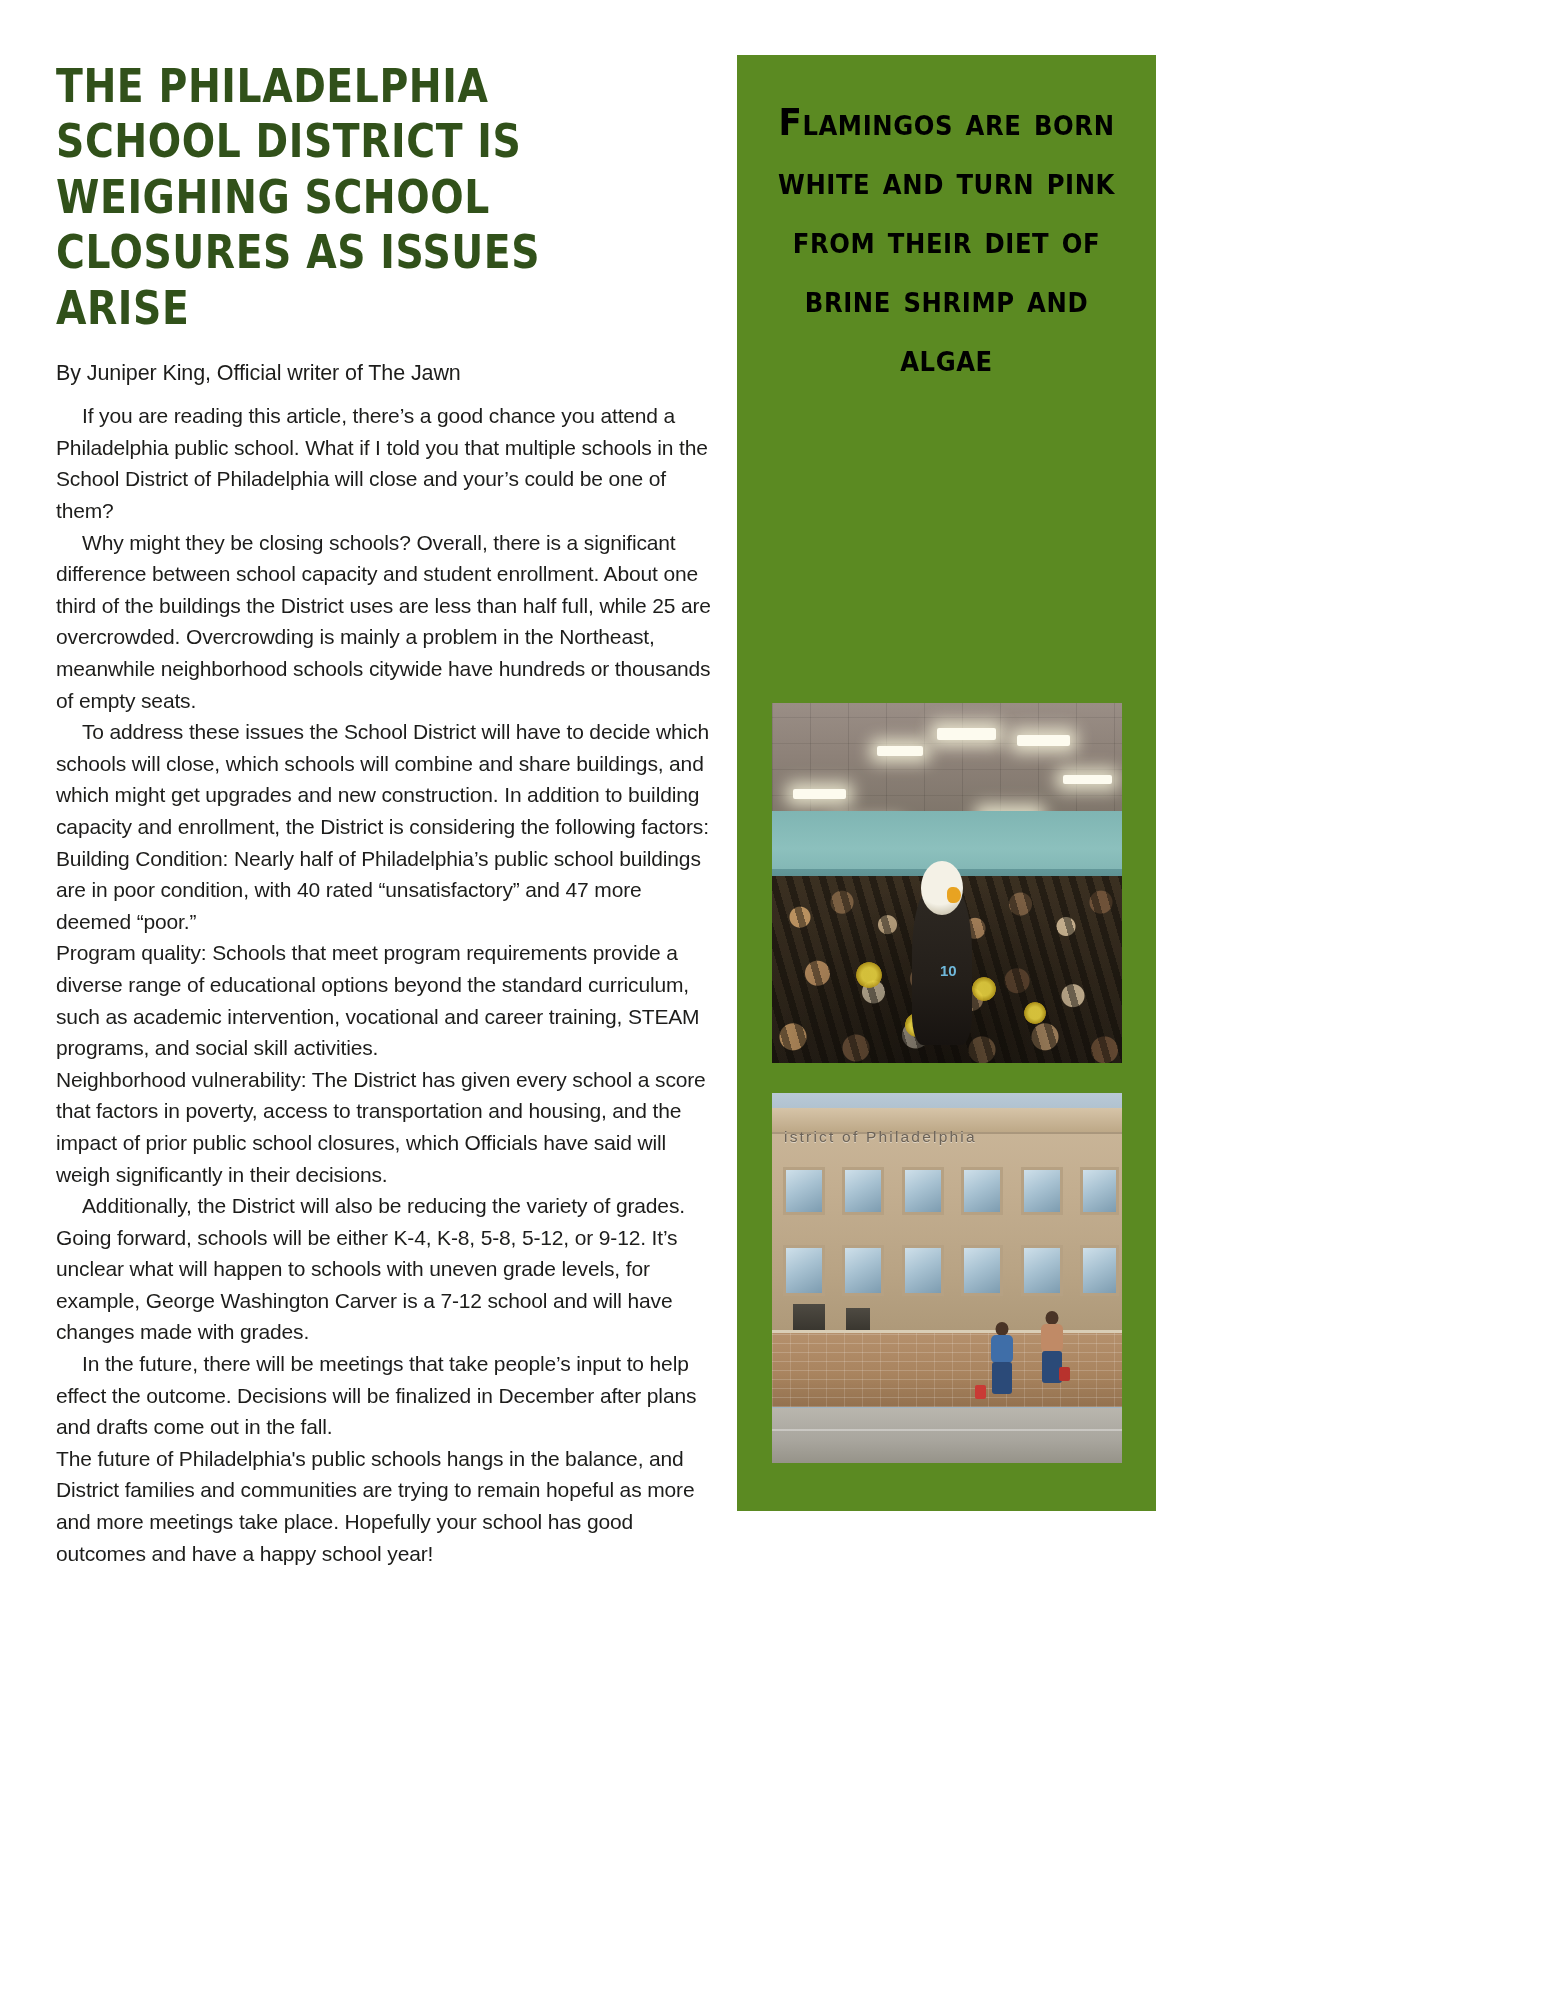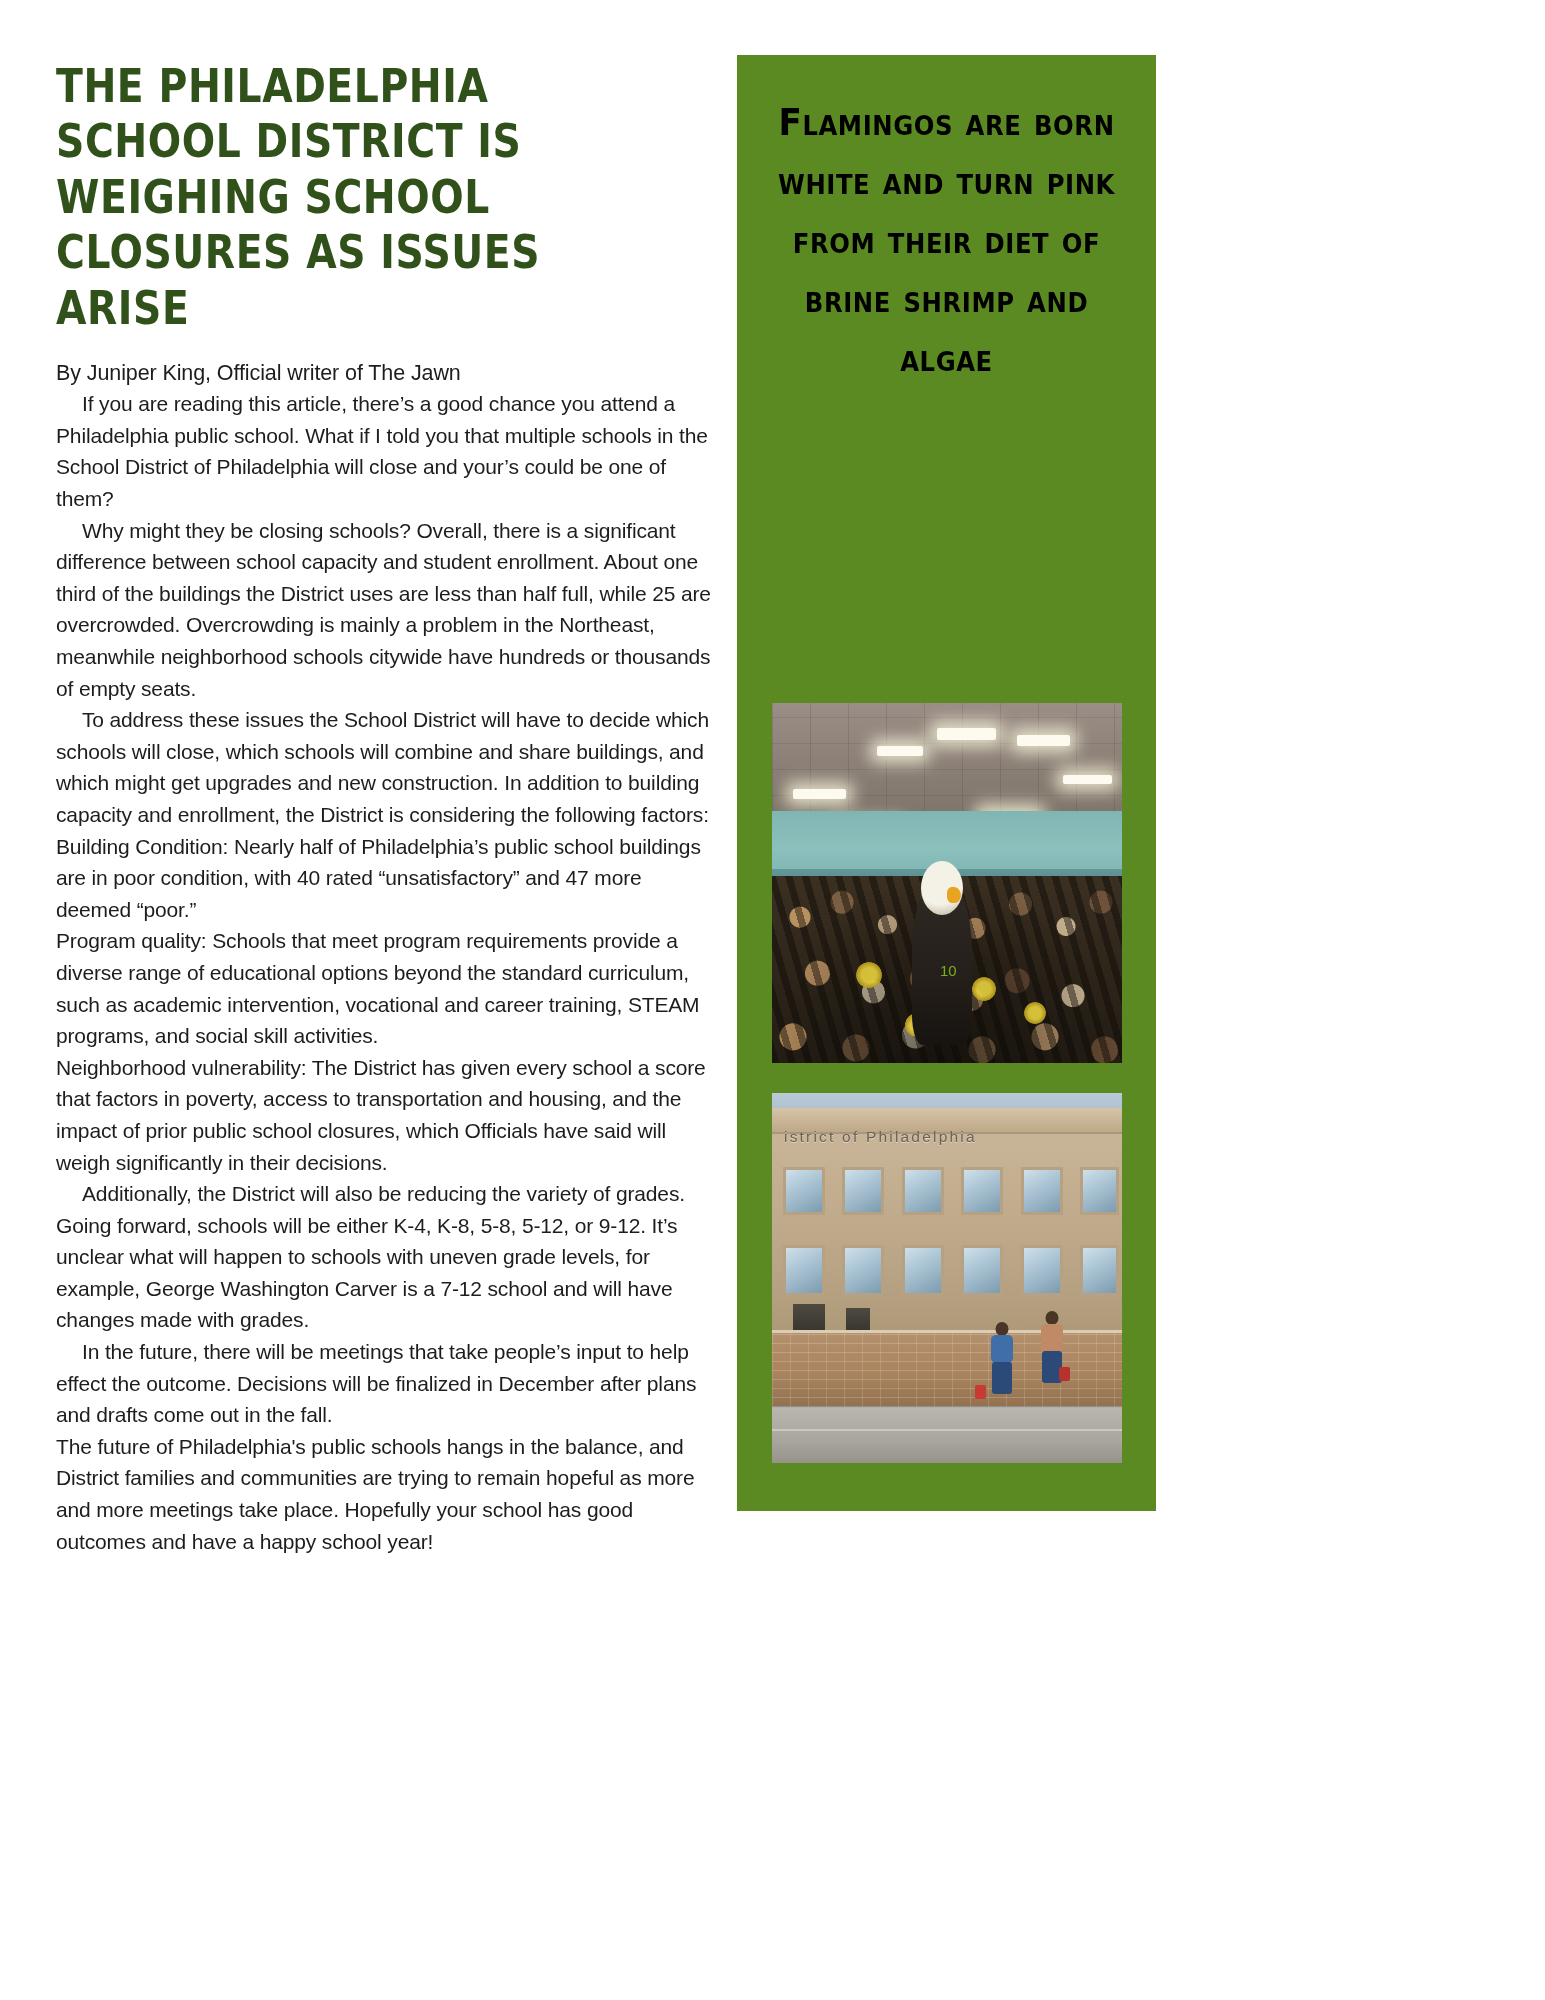--- a/index.html
+++ b/index.html
@@ -30,21 +30,21 @@
     white-space: pre-line;
   }
   .byline {
     margin-top: 26px;
     font-size: 21.5px;
     color: #1d1d1b;
     font-family: "Liberation Sans", sans-serif;
     letter-spacing: -0.1px;
   }
   .body-text {
-    margin-top: 2px;
+    margin-top: 14px;
     font-size: 21px;
     line-height: 31.6px;
     color: #1d1d1b;
     letter-spacing: -0.15px;
   }
   .body-text p { margin: 0; }
   .body-text p.indent { text-indent: 26px; }
 
   
   .sidebar {
@@ -158,21 +158,21 @@
     position:absolute; left:42.5%; top:44%; width:12%; height:15%;
     background: radial-gradient(circle at 45% 40%,#f4f1e6 0 55%,#d8d2c0 75%,#b3ac97 100%);
     border-radius:50%;
   }
   .p1-mascot-beak {
     position:absolute; left:50%; top:51%; width:4%; height:4.5%;
     background:#e8a321; border-radius:40% 60% 55% 45%;
   }
   .p1-num {
     position:absolute; left:48%; top:72%;
-    color:#84cc16; font-size:15px; font-weight:400;
+    color:#7dd3fc; font-size:15px; font-weight:700;
     font-family:"Liberation Sans", sans-serif; opacity:.85;
   }
 
   
   .p2 { position:absolute; inset:0; background:#9fb4c4; }
   .p2-sky {
     position:absolute; left:0; top:0; width:100%; height:14%;
     background: linear-gradient(180deg,#b9c9d6,#9db2c2);
   }
   .p2-bldg {

